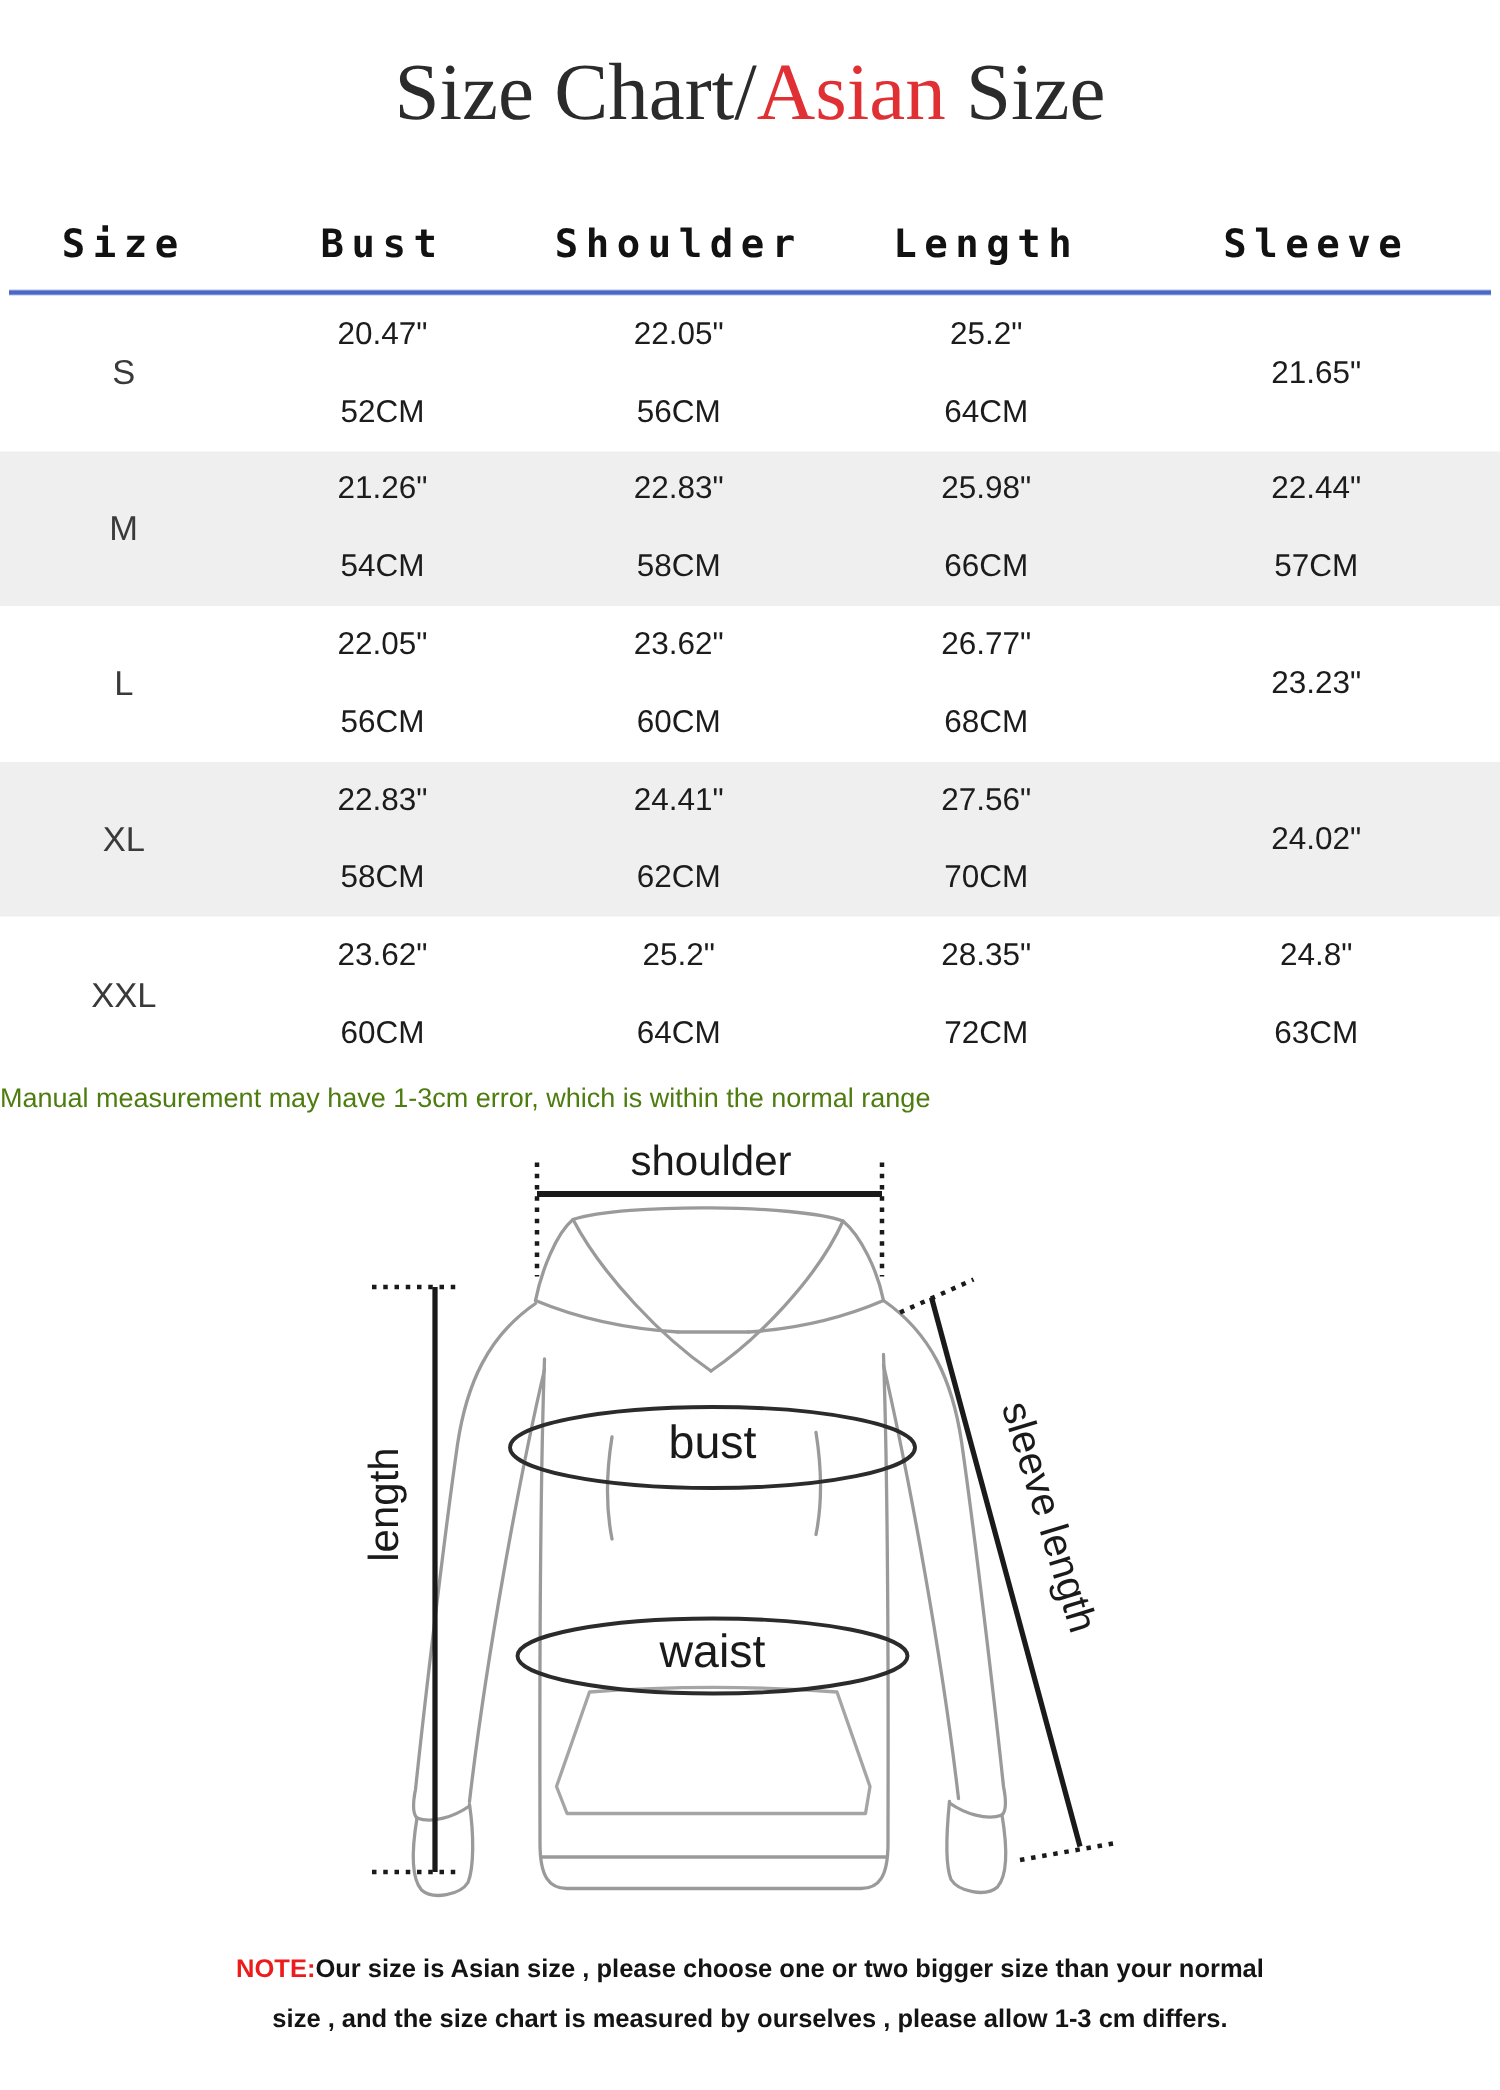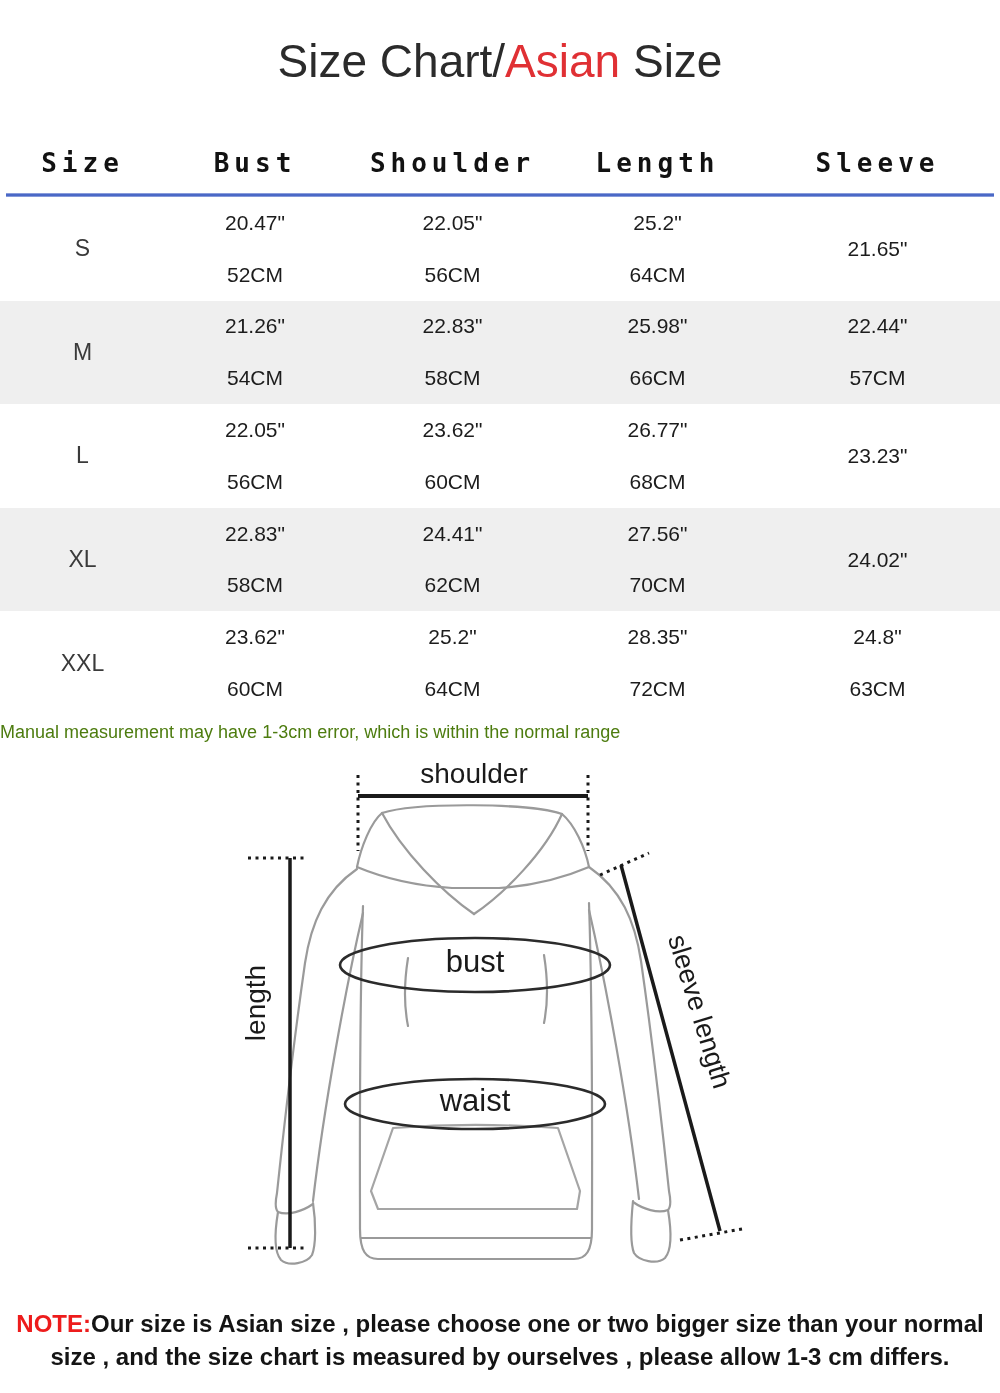--- a/index.html
+++ b/index.html
@@ -1,22 +1,22 @@
 <!DOCTYPE html>
 <html><head>
 <meta charset="utf-8">
 <style>
   html,body{margin:0;padding:0;background:#ffffff;}
   body{width:1000px;height:1393px;overflow:hidden;font-family:"Liberation Sans",sans-serif;position:relative;}
 
   .page{width:1000px;height:1393px;background:#fff;}
 
   
-  .title{margin-top:30px;height:62px;text-align:center;font-family:Liberation Sans, sans-serif;
-         font-size:46px;font-weight:500;color:#2b2b2b;letter-spacing:0px;line-height:62px;}
+  .title{margin-top:30px;height:62px;text-align:center;font-family:Liberation Serif, serif;
+         font-size:54px;font-weight:500;color:#2b2b2b;letter-spacing:0px;line-height:62px;}
   .title .red{color:#e03034;}
 
   
   .grid-cols{display:grid;grid-template-columns:16.5% 18% 21.5% 19.5% 24.5%;}
   .thead{margin-top:46px;height:50px;align-items:center;}
   .thead span{display:block;text-align:center;font-family:"DejaVu Sans Mono","Liberation Mono",monospace;
               font-weight:bold;font-size:26px;letter-spacing:5px;color:#121212;}
   .divider{margin:5px 6px 0 6px;height:4px;
            background:linear-gradient(#b6c2ea,#4a68c6 30%,#4a68c6 72%,#b6c2ea);}
 
@@ -25,21 +25,21 @@
   .trow.alt{background:#efefef;}
   .cell-size{display:flex;align-items:center;justify-content:center;
              font-size:23px;color:#3a3a3a;}
   .cell-pair{display:flex;flex-direction:column;}
   .cell-pair .v{flex:1;display:flex;align-items:center;justify-content:center;
                 font-size:21px;color:#1c1c1c;}
 
   
   .measure-note{margin-top:7px;text-align:left;font-size:18px;color:#4d7c0f;}
 
-  .footer-note{margin-top:11px;text-align:center;font-size:24px;font-weight:bold;
+  .footer-note{margin-top:0;text-align:center;font-size:17px;font-weight:bold;
                color:#141414;line-height:33px;}
   .footer-note .red{color:#ed1c1c;}
 
   
   .diagram-wrap{margin-left:212px;margin-top:8px;width:560px;height:545px;}
   svg text{font-family:"Liberation Sans",sans-serif;fill:#1a1a1a;}
   .halo{paint-order:stroke fill;stroke:#ffffff;stroke-width:9px;stroke-linejoin:round;}
 </style>
 </head>
 <body>

